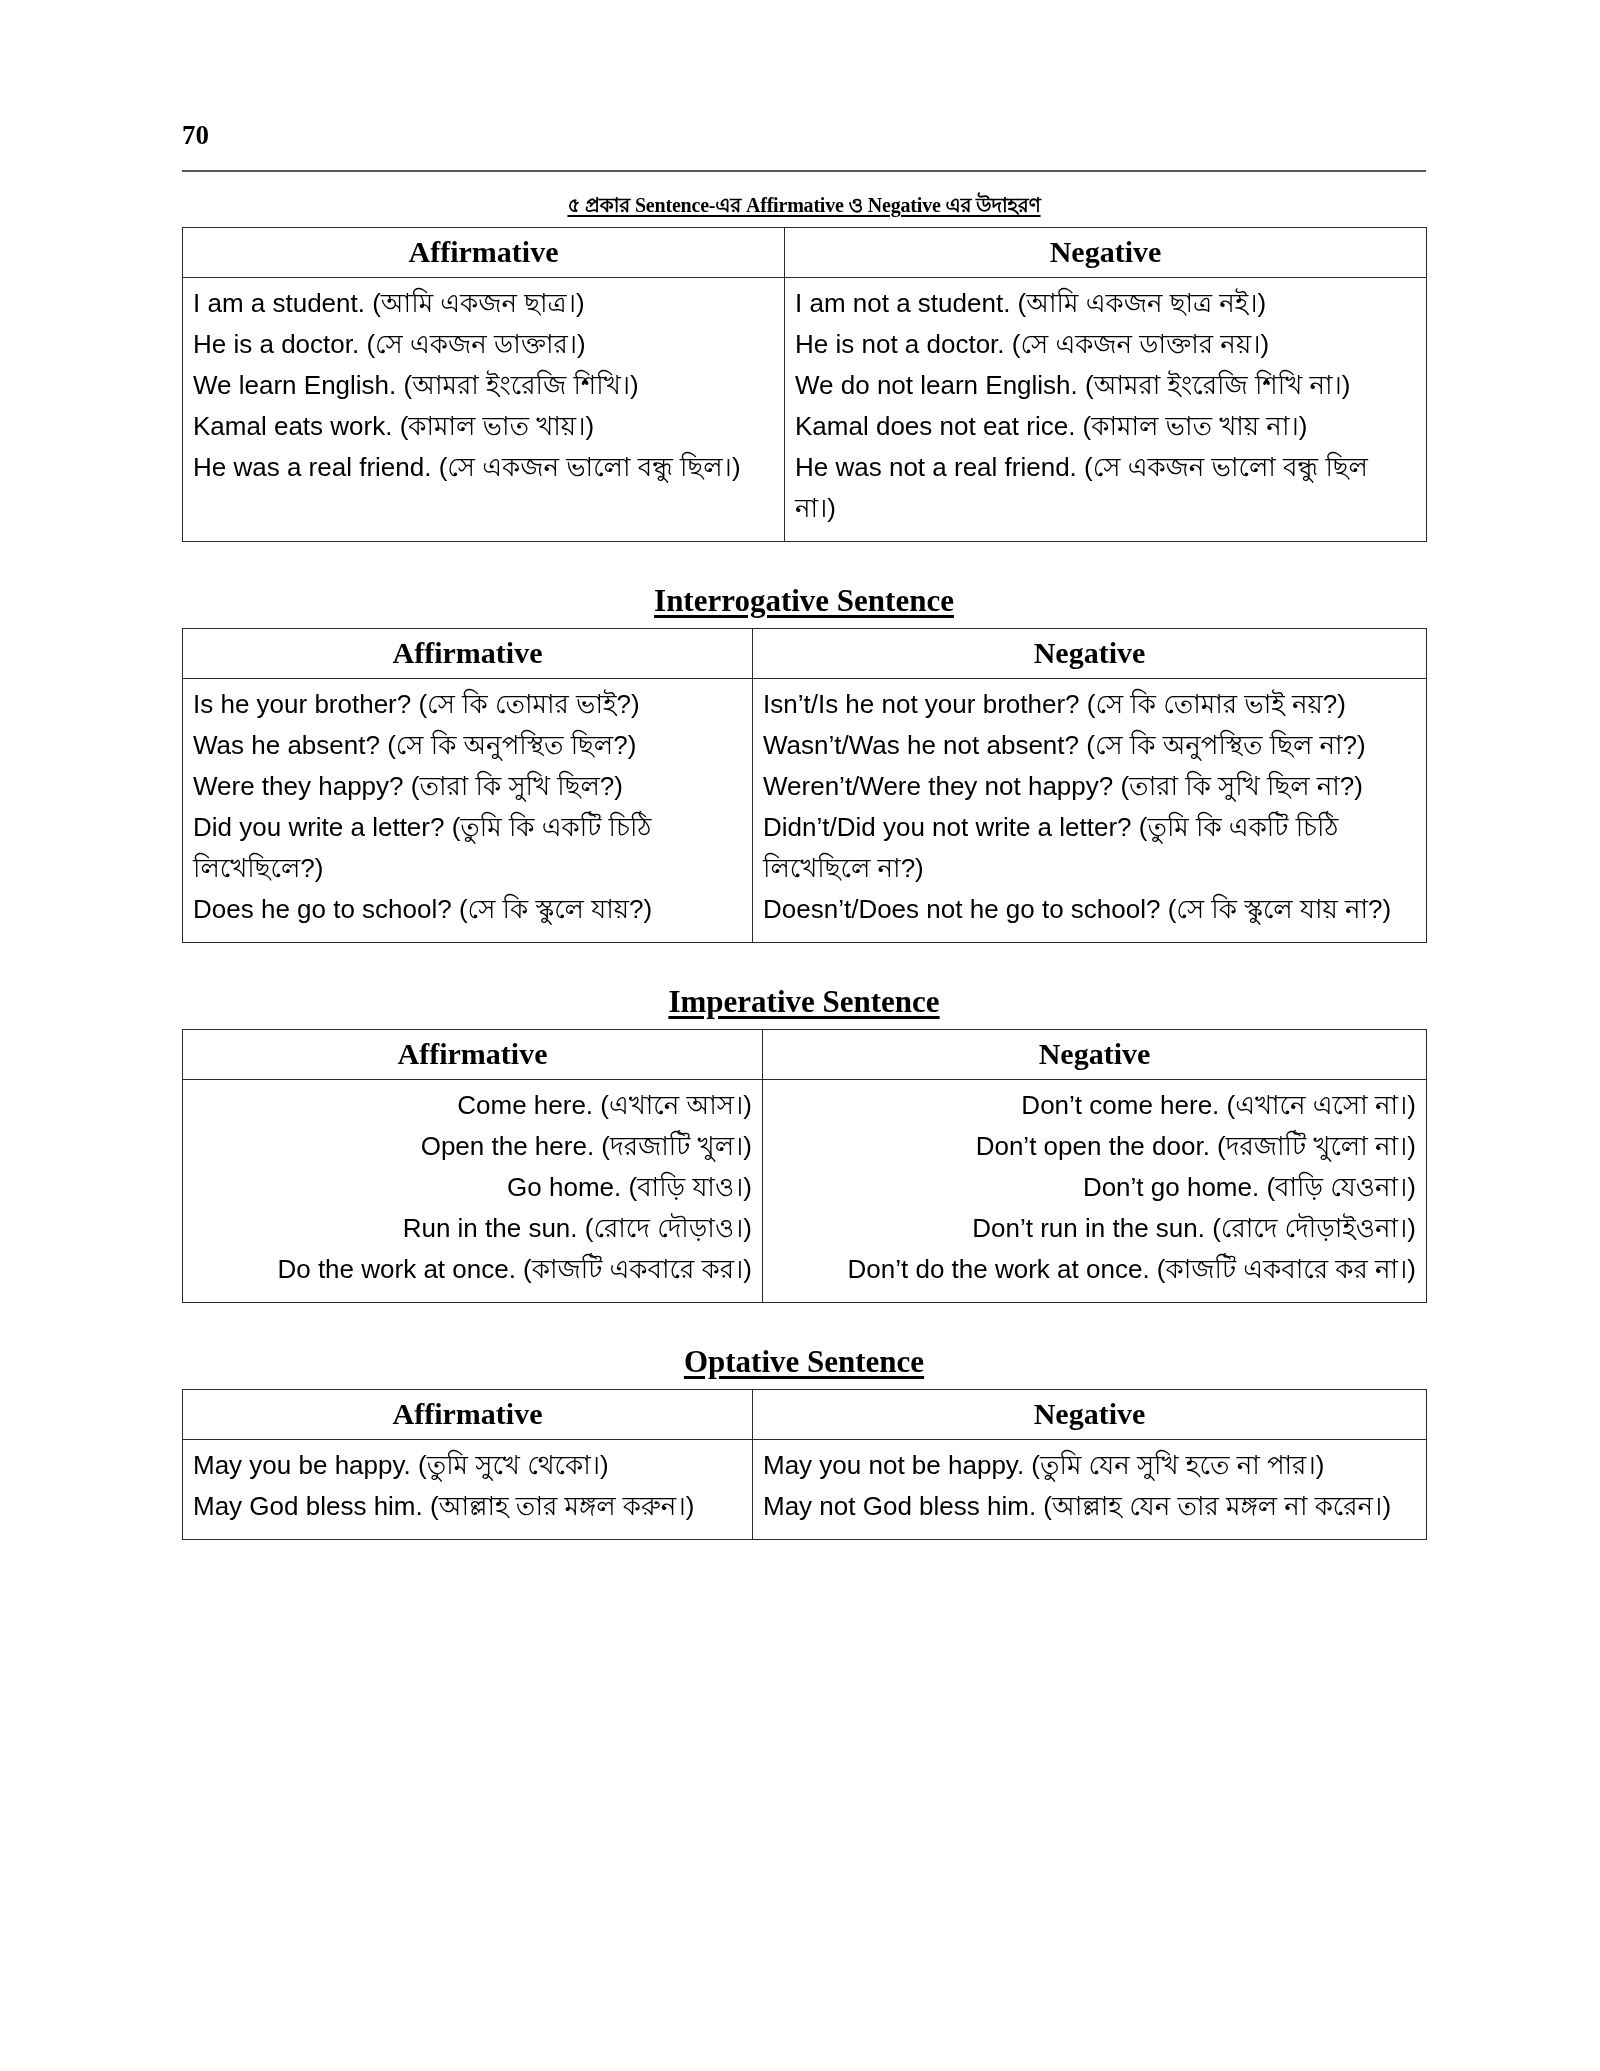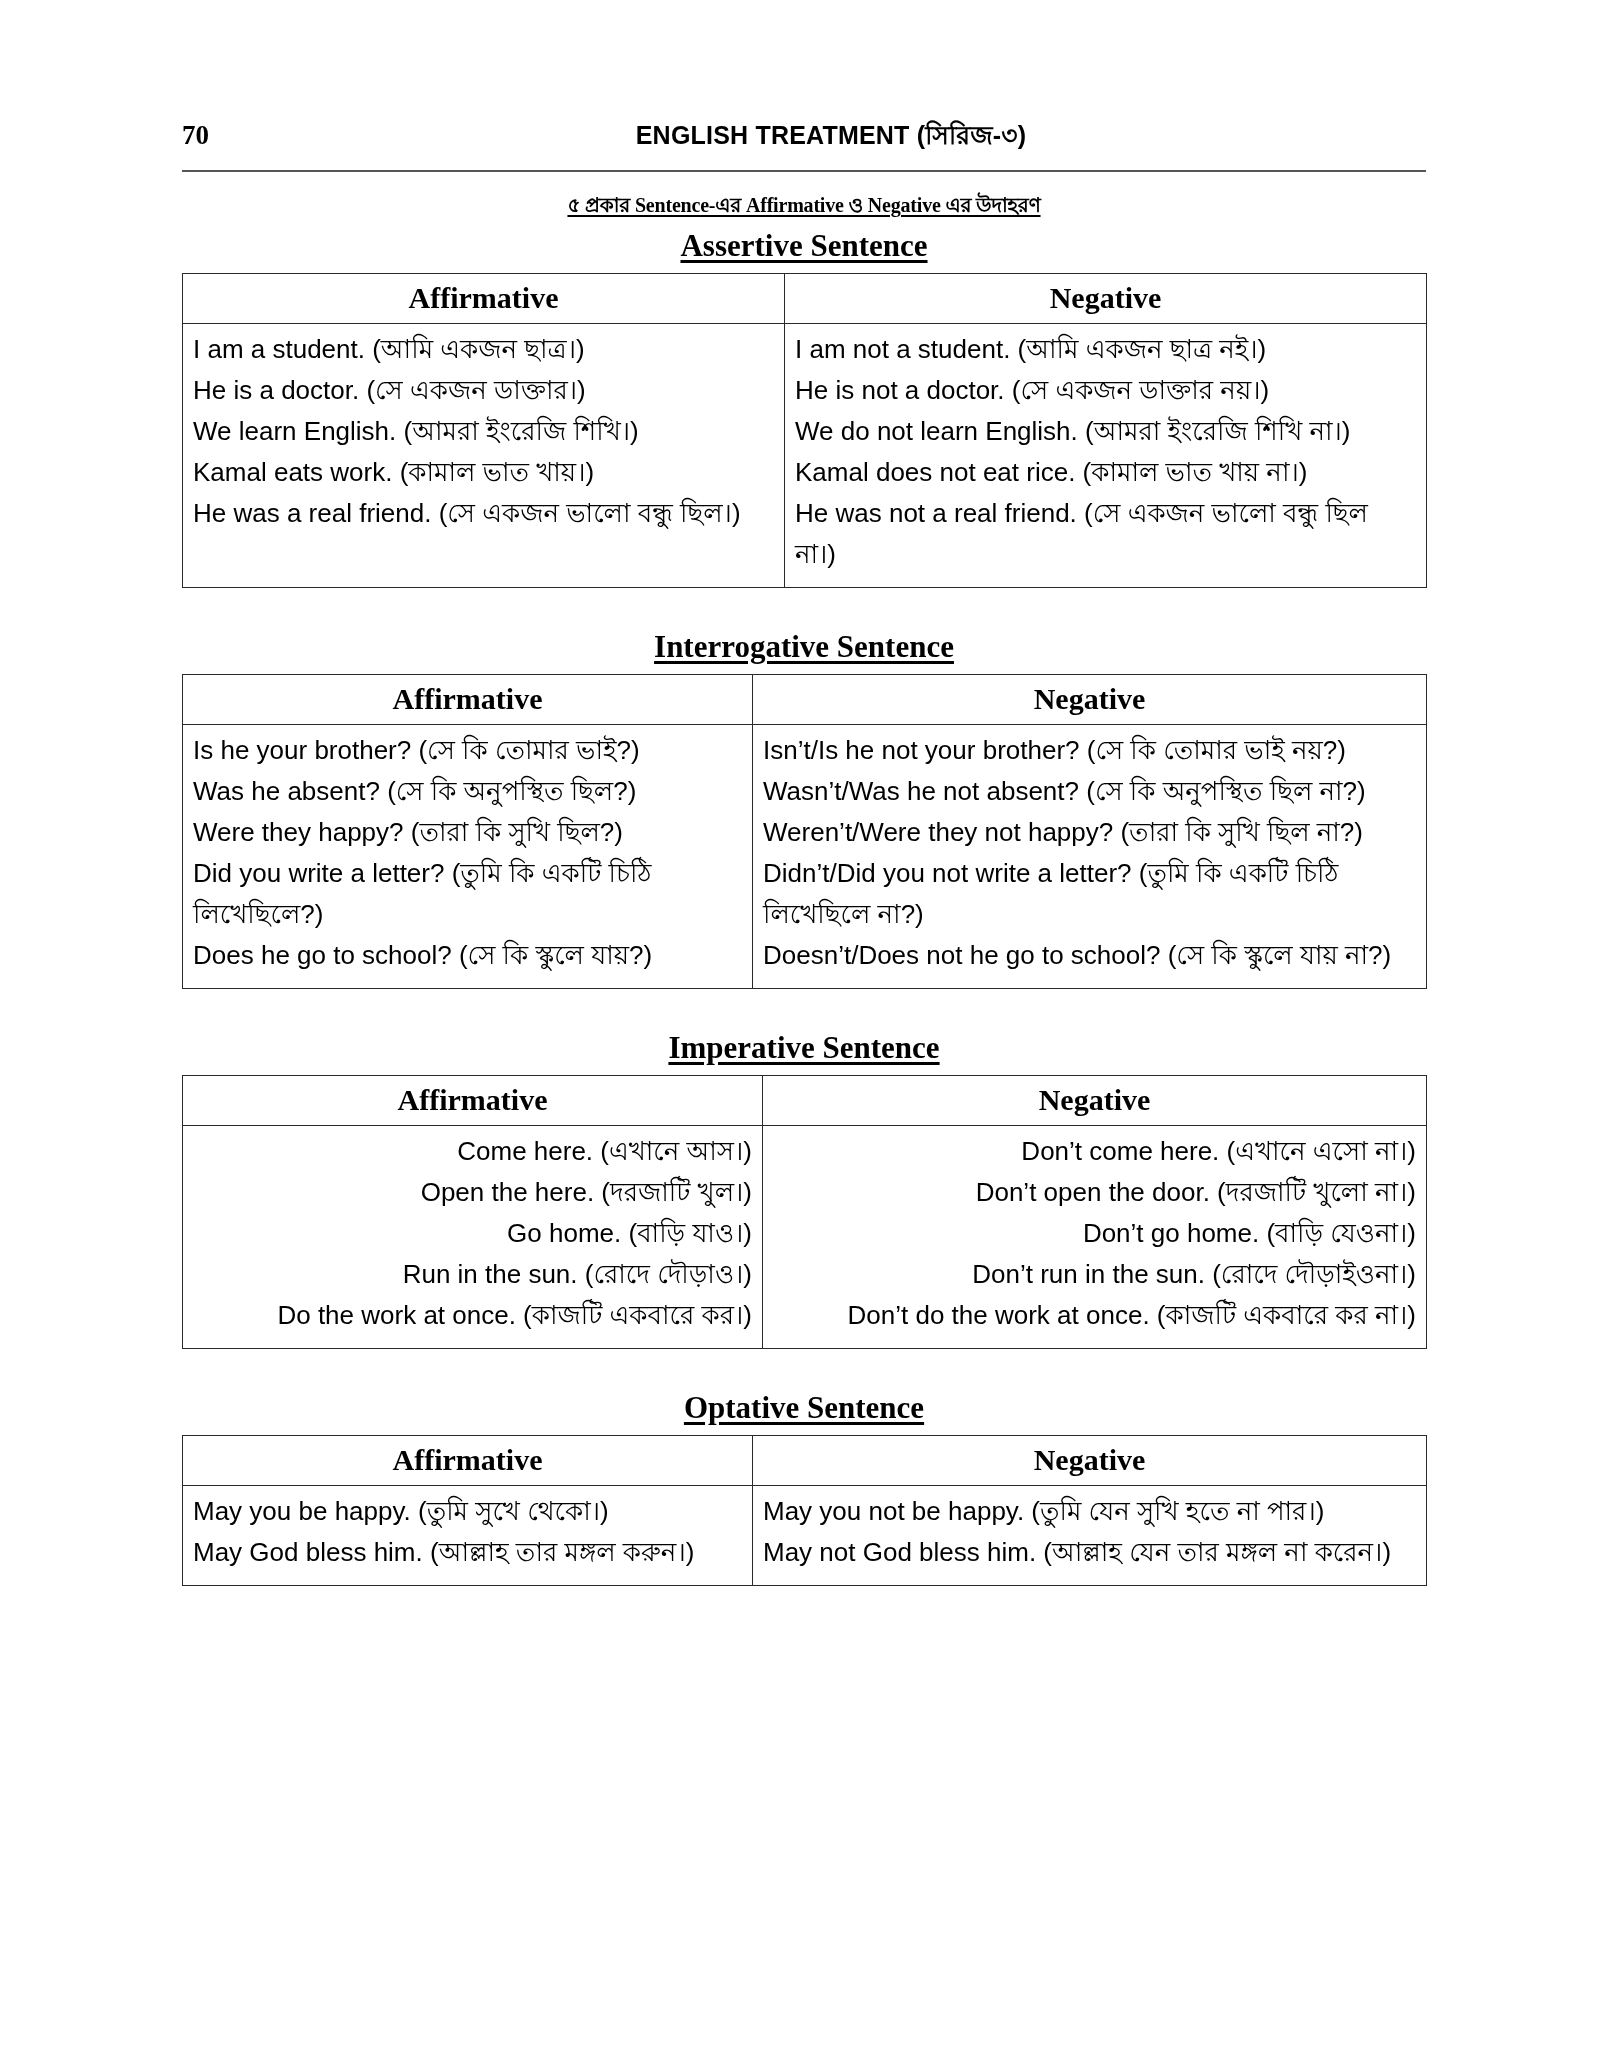--- a/index.html
+++ b/index.html
@@ -145,27 +145,25 @@
   .body-optative { min-height: 78px; }
 </style>
 </head>
 <body>
 
 <div class="page">
   <div class="content">
 
     <div class="page-header">
       <div class="folio">70</div>
-      <div class="book-title">ENGLISH TREATMENT (সিরিজ-৩)</div>
     </div>
     <hr class="header-rule">
 
     <div class="main-title"><span class="u">৫ প্রকার Sentence-এর Affirmative ও Negative এর উদাহরণ</span></div>
 
-    <div class="section-title">Assertive Sentence</div>
     <table class="sent-table">
       <colgroup>
         <col class="col-a-assertive">
         <col class="col-b-assertive">
       </colgroup>
       <thead>
         <tr>
           <th>Affirmative</th>
           <th>Negative</th>
         </tr>

